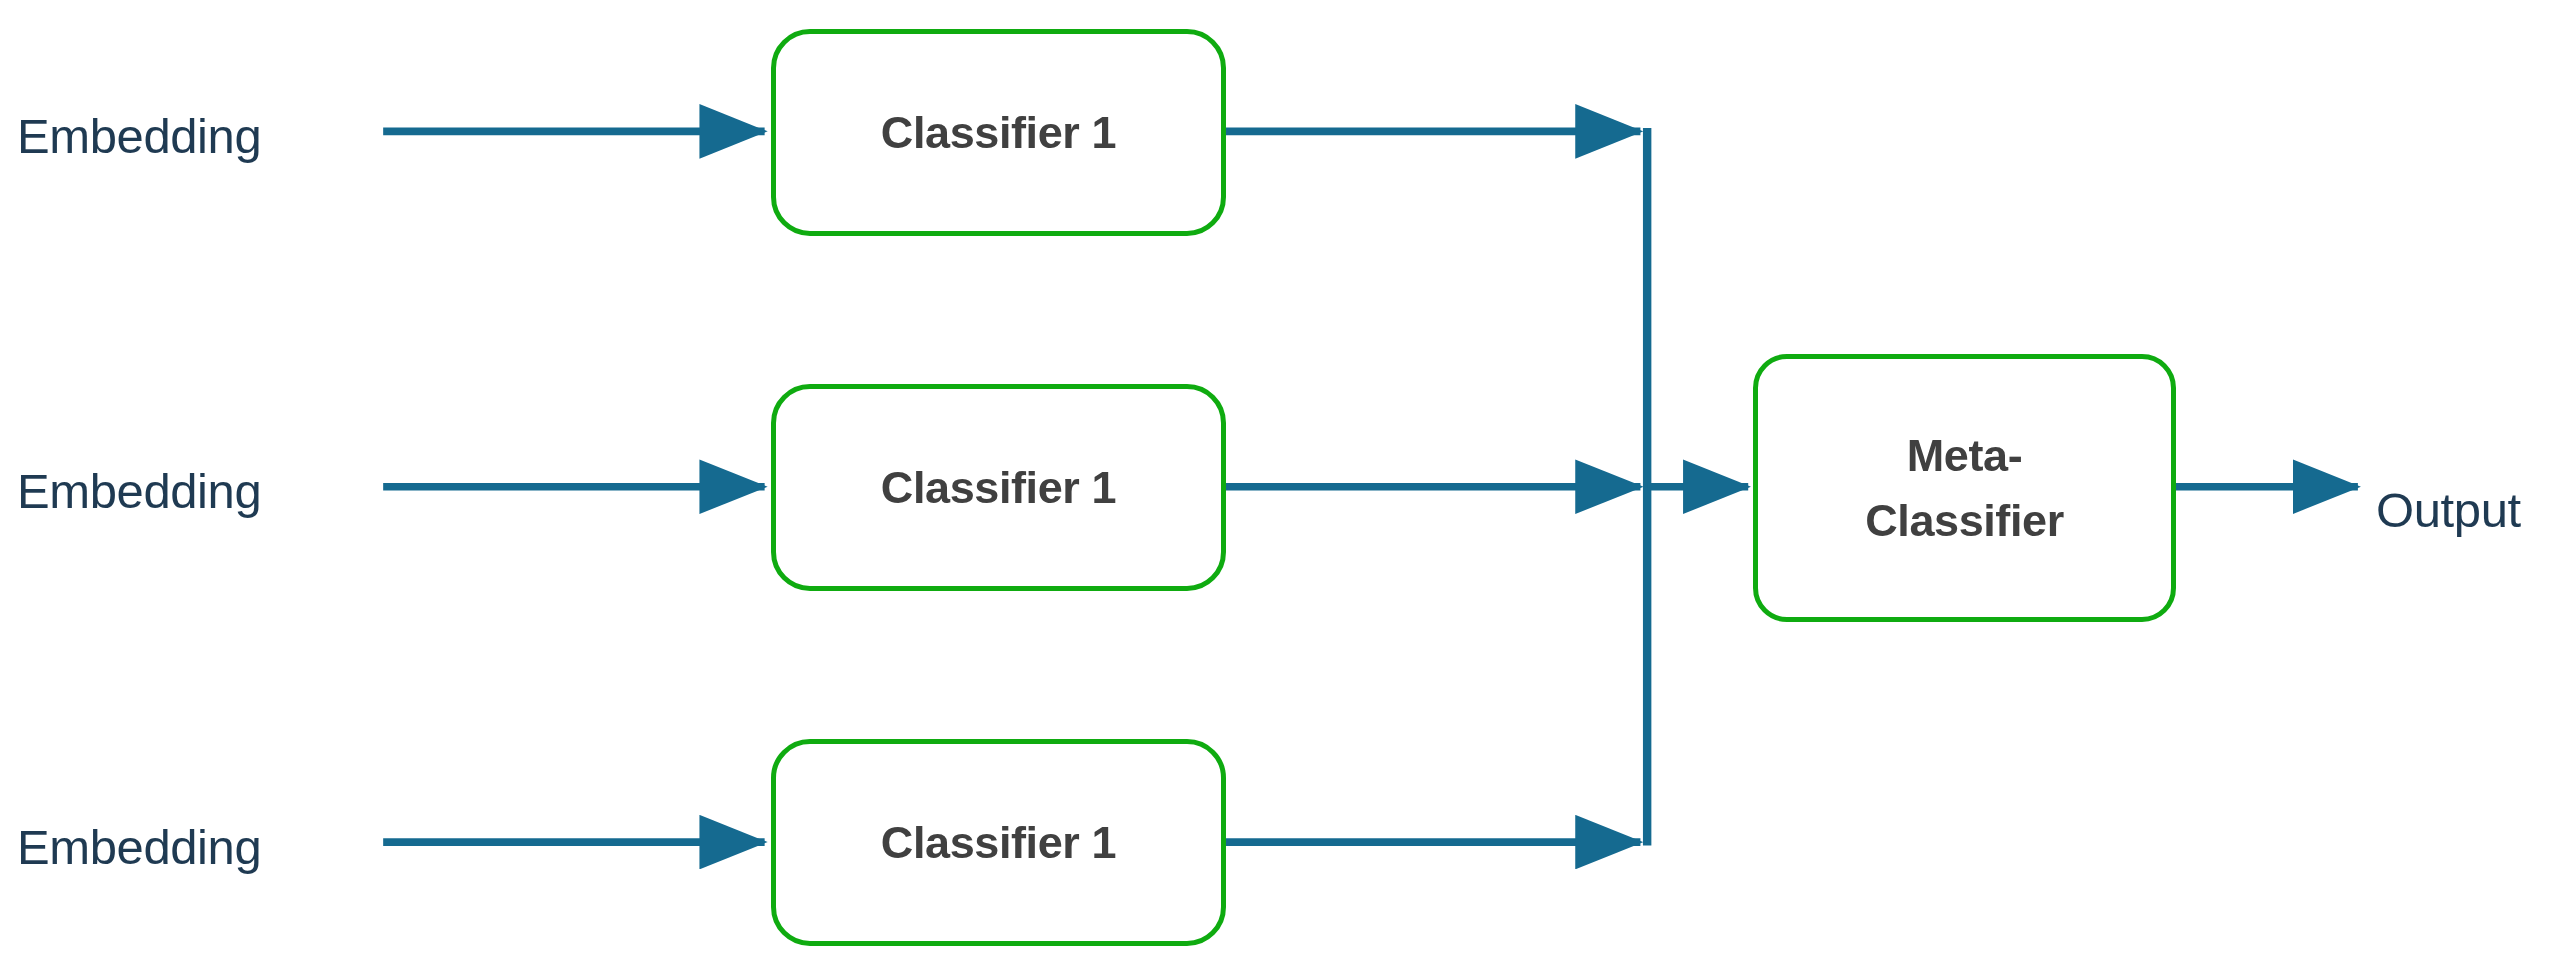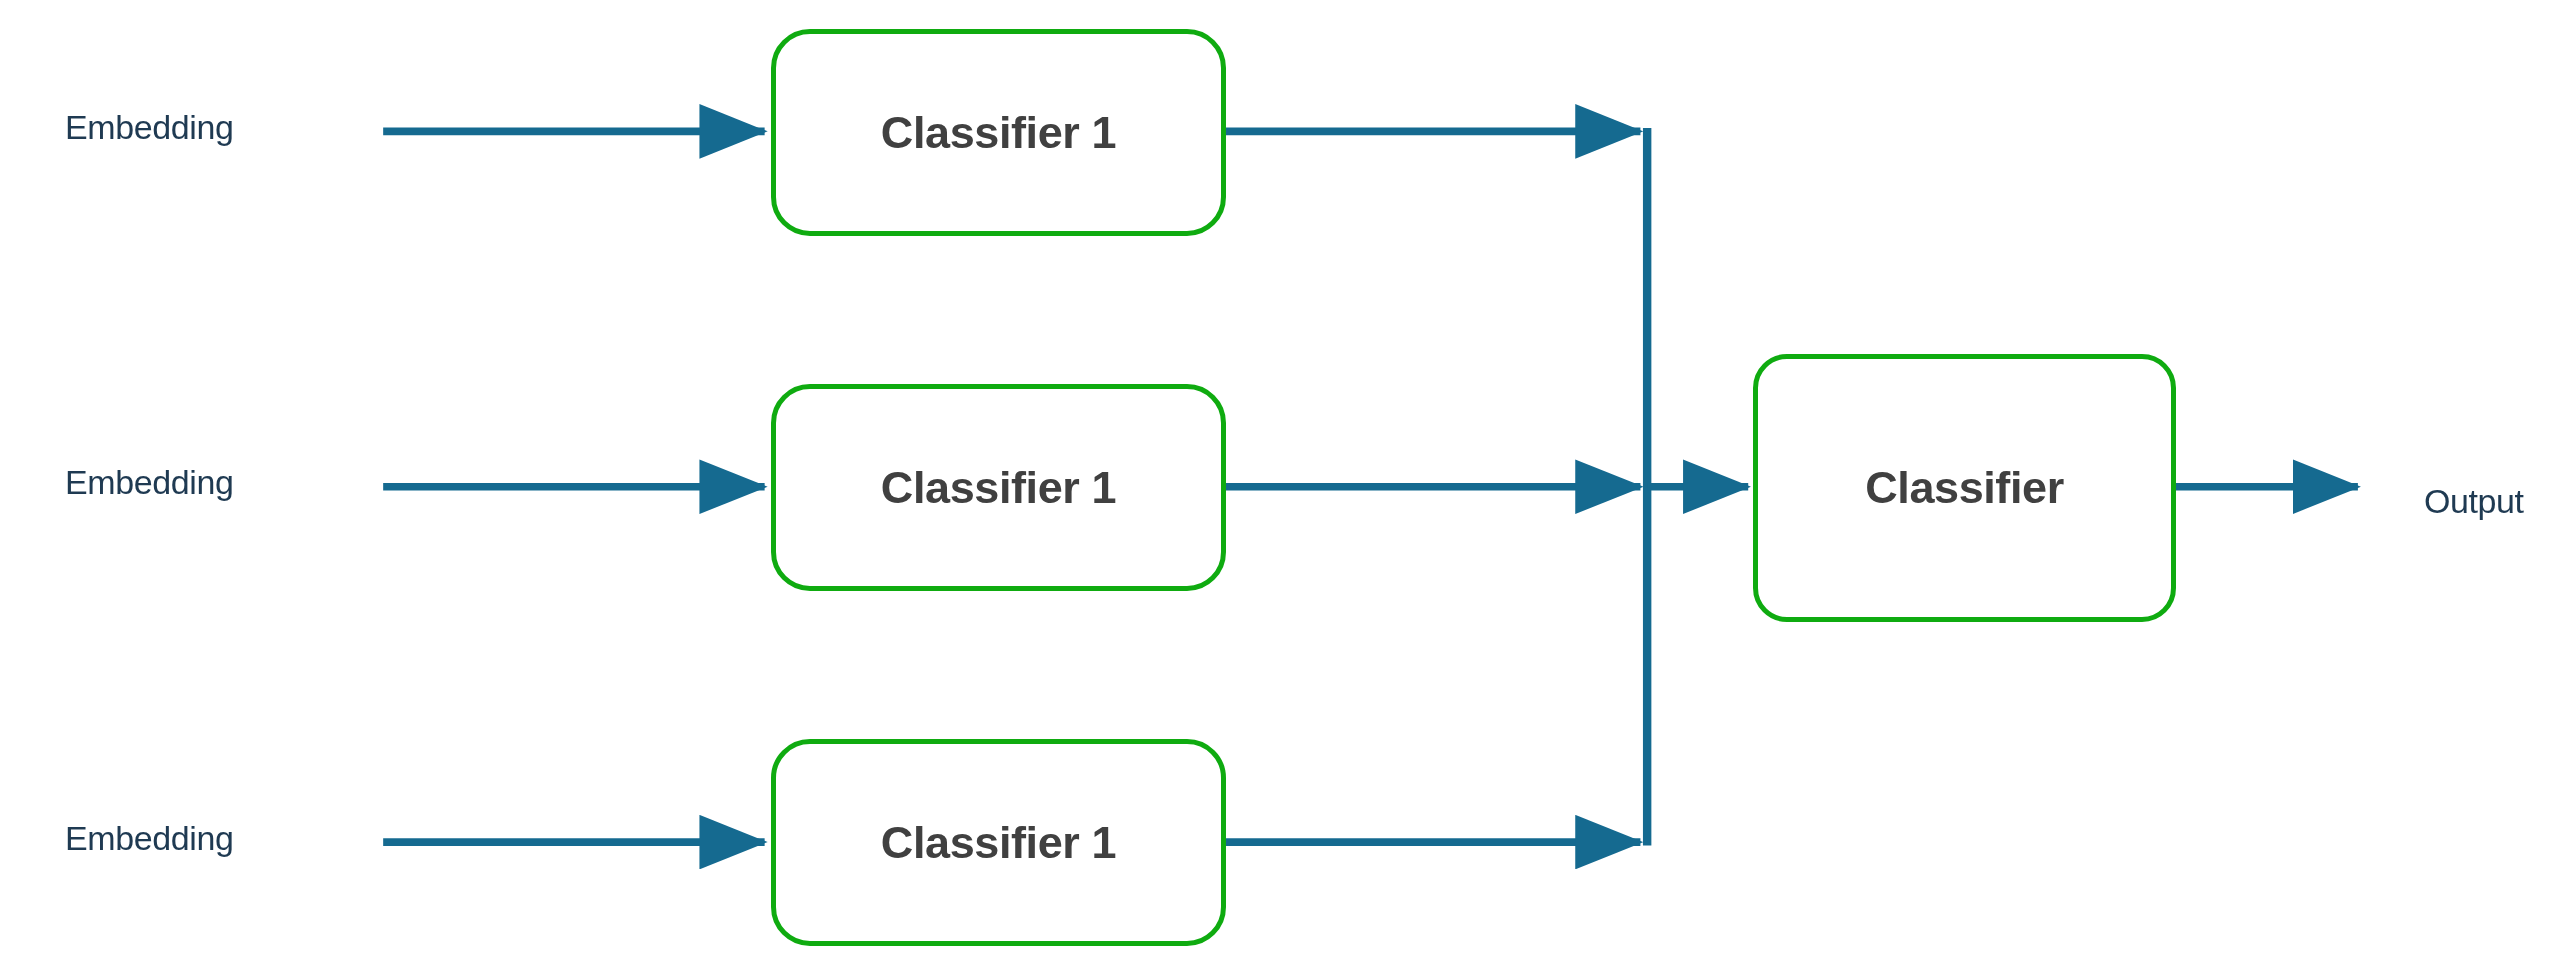--- a/index.html
+++ b/index.html
@@ -38,25 +38,24 @@
     font-size: 45px;
     letter-spacing: -0.4px;
     line-height: 1.45;
     z-index: 3;
   }
   .edge-label {
     position: absolute;
     color: #1F3A52;
     font-family: "Liberation Sans", sans-serif;
     font-weight: 400;
-    font-size: 34px;
+    font-size: 49px;
     letter-spacing: -0.4px;
     white-space: nowrap;
     z-index: 4;
-    margin-left: 48px;
   }
   .meta-line-1, .meta-line-2 { display: block; }
 </style>
 </head>
 <body>
 
 <div id="canvas">
 
   <svg id="diagram-svg" viewBox="0 0 3059 1140" xmlns="http://www.w3.org/2000/svg">
     <defs>
@@ -107,20 +106,21 @@
   </div>
   <div class="node-box" style="left:771px; top:384px; width:455px; height:207px;">
     <span>Classifier 1</span>
   </div>
   <div class="node-box" style="left:771px; top:739px; width:455px; height:207px;">
     <span>Classifier 1</span>
   </div>
 
   <div class="node-box" style="left:1753px; top:354px; width:423px; height:268px; border-radius:34px;">
     <span>
+      <span class="meta-line-1">Meta-</span>
       <span class="meta-line-2">Classifier</span>
     </span>
   </div>
 
   <div class="edge-label" style="left:2376px; top:482px;">Output</div>
 
 </div>
 
 
 </body></html>

